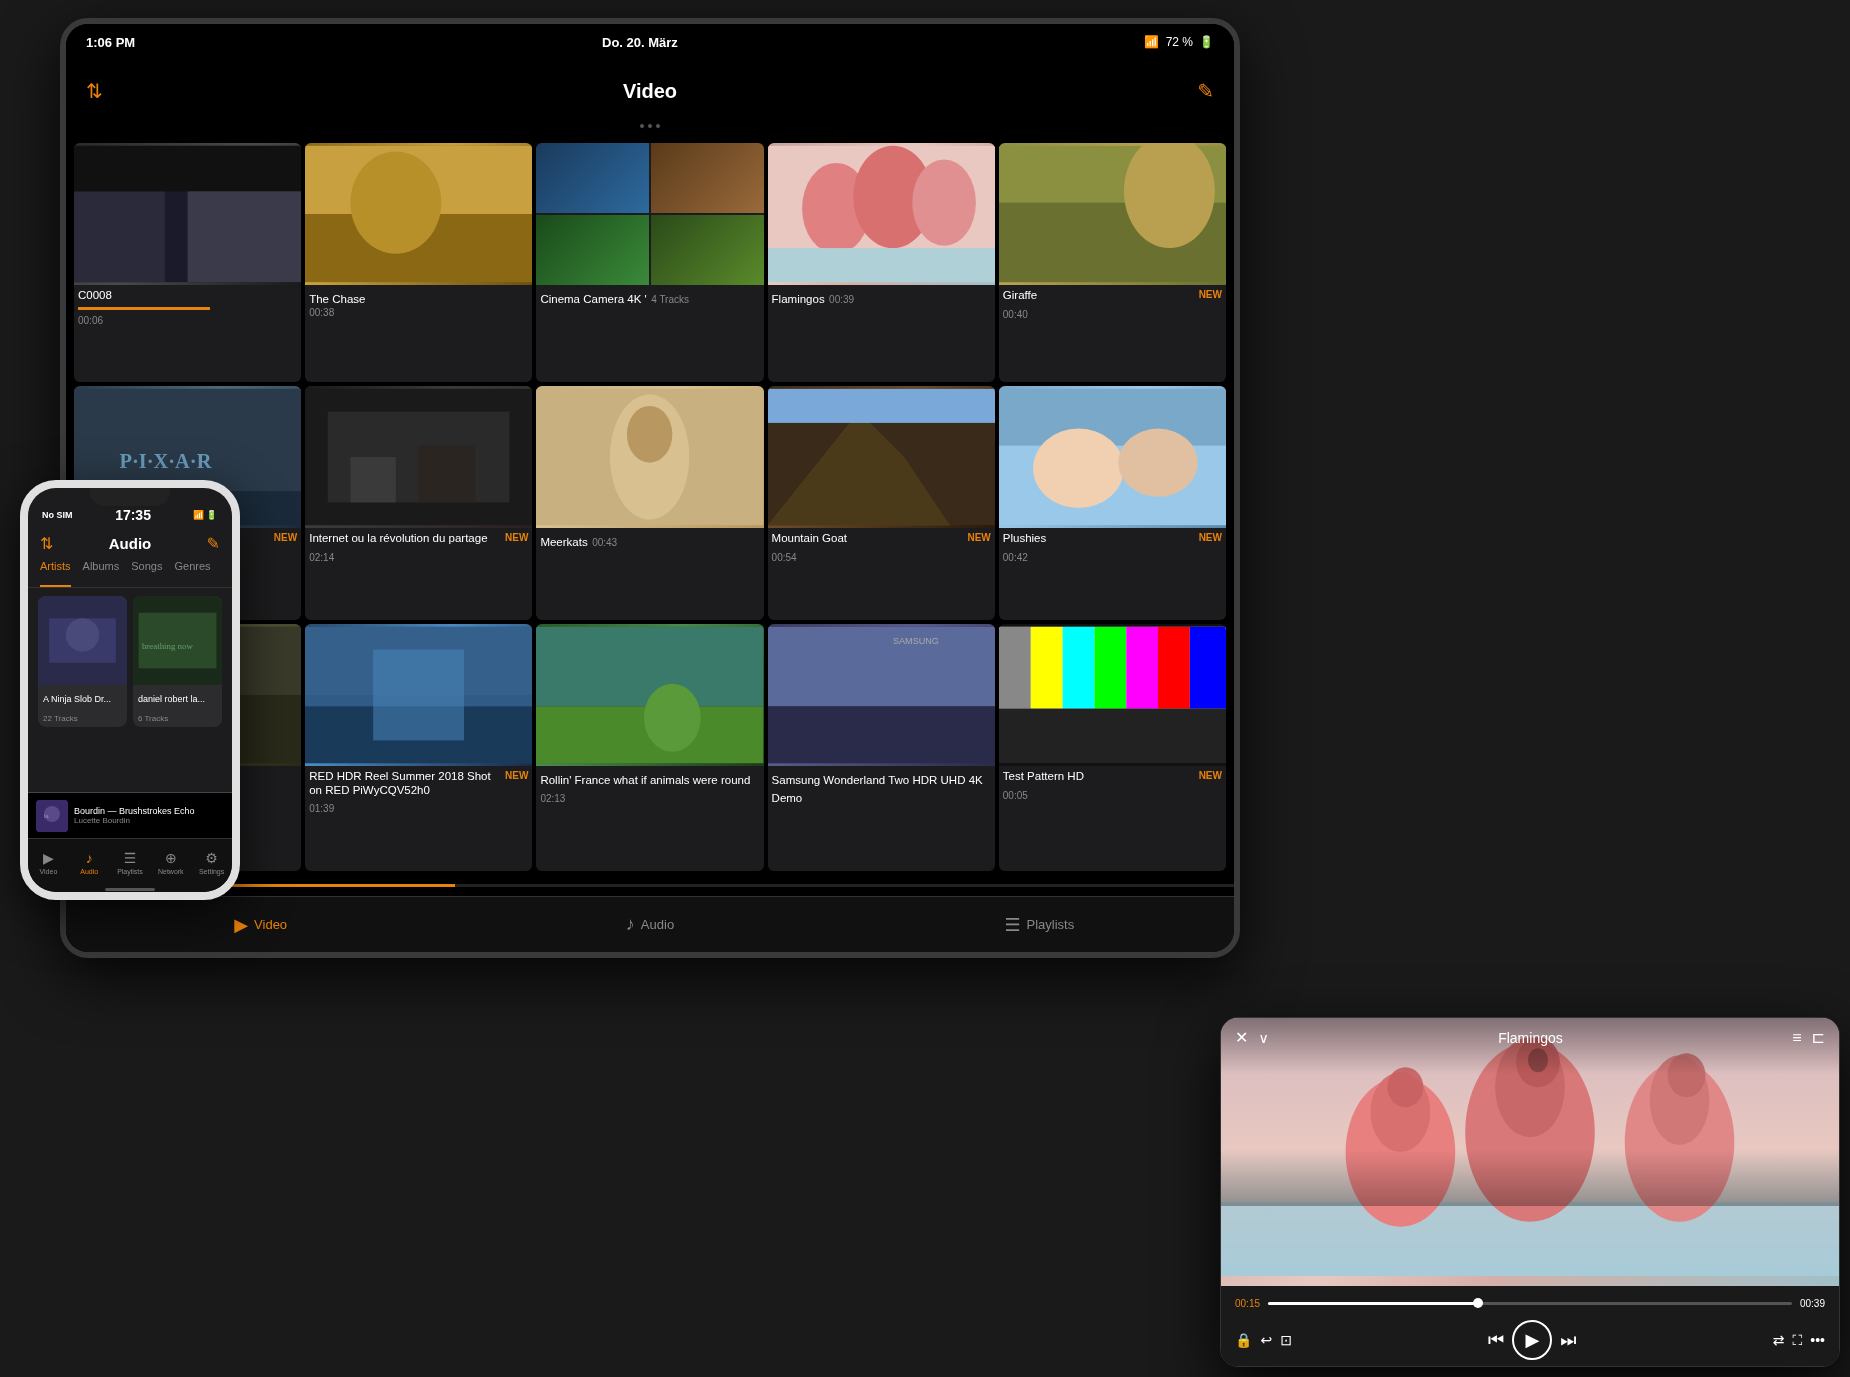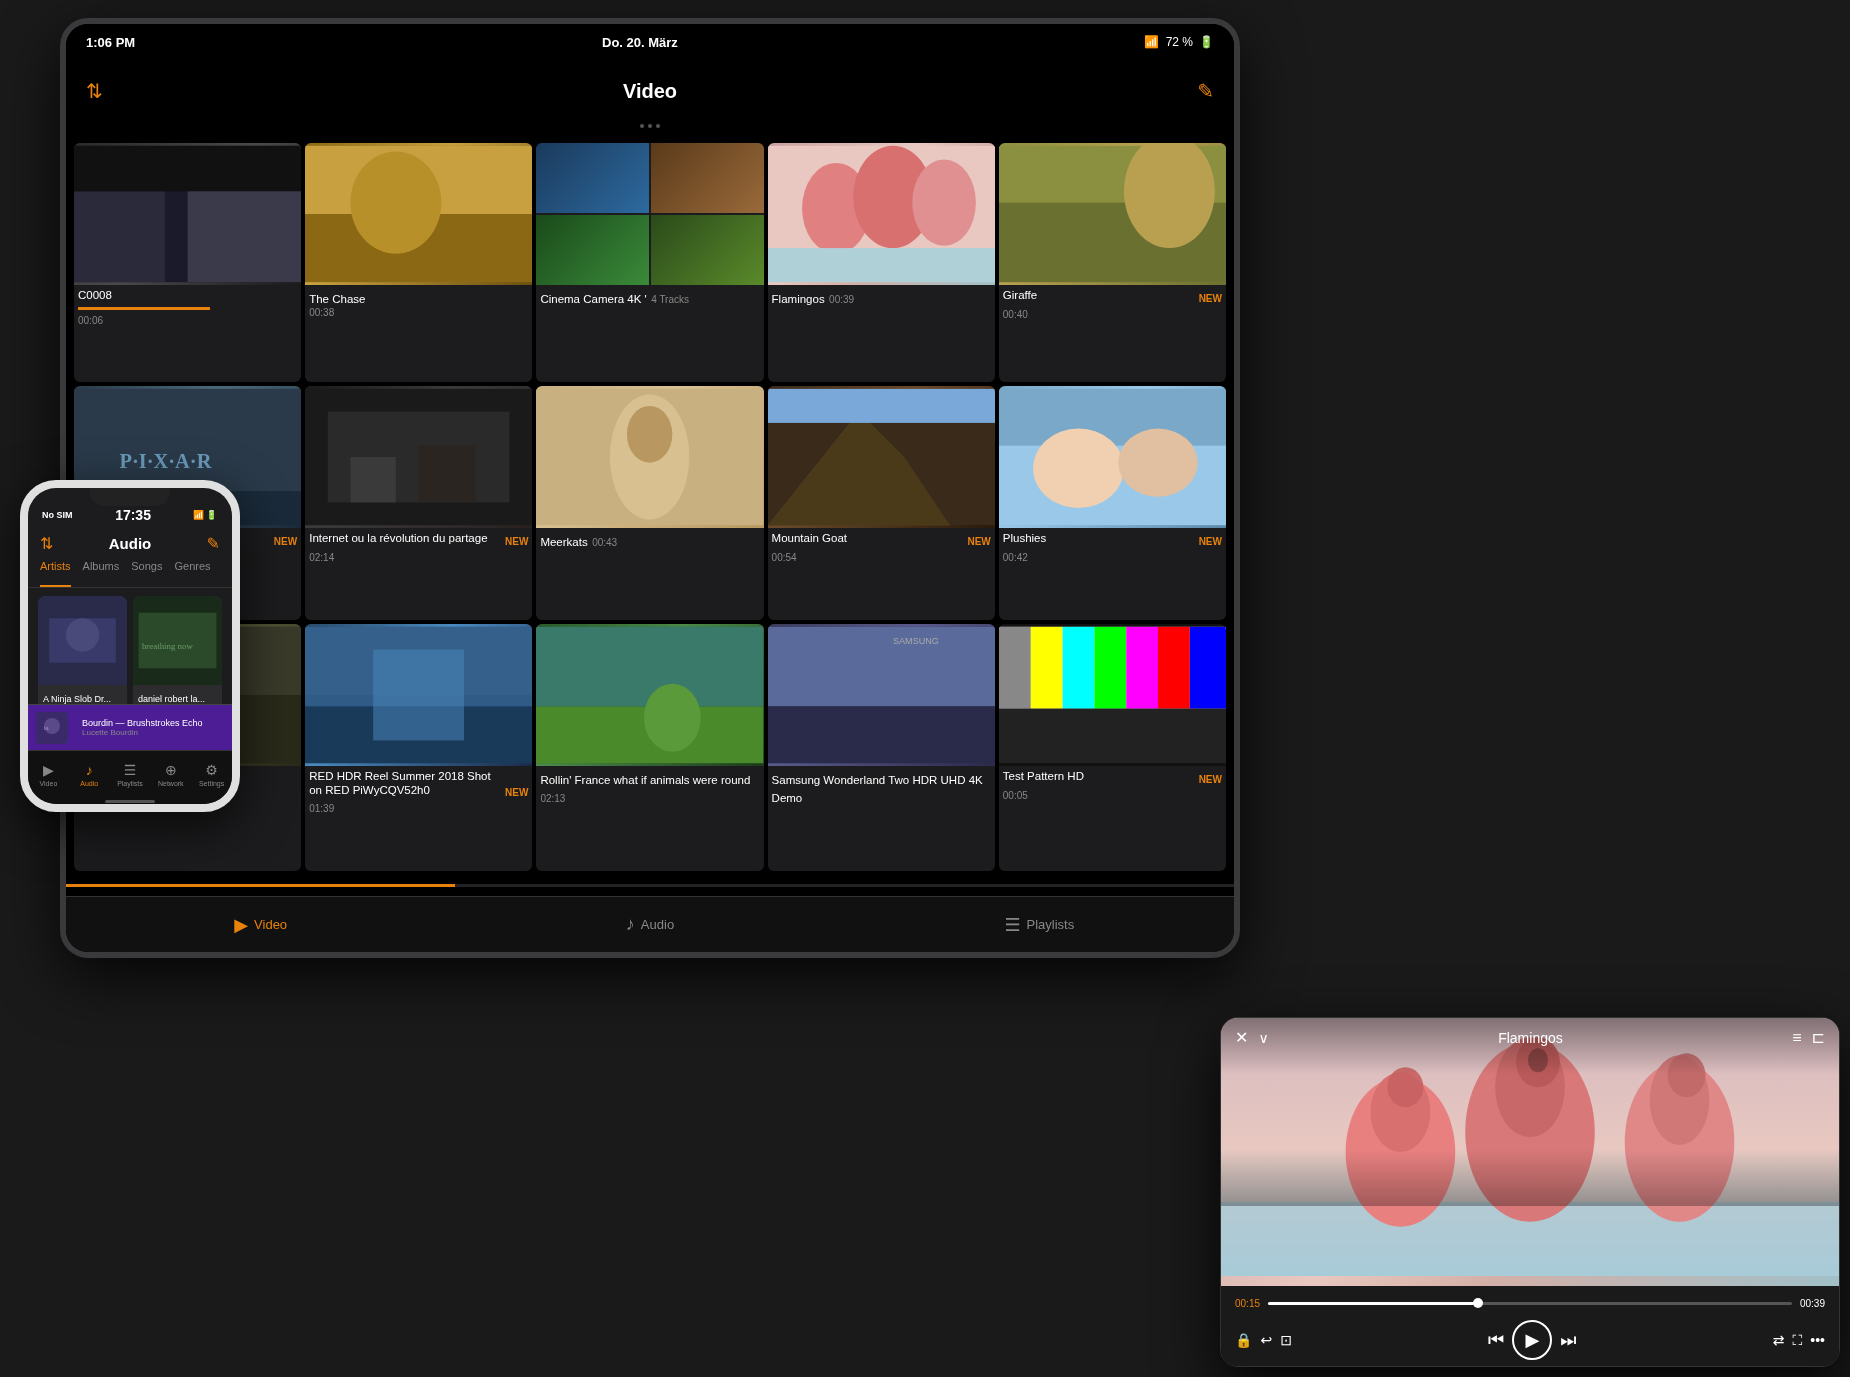--- a/index.html
+++ b/index.html
@@ -123,21 +123,21 @@
       font-size: 10px;
     }
     .video-new {
       color: #e8820c;
       font-size: 10px;
       font-weight: 600;
     }
     .video-title-row {
       display: flex;
       justify-content: space-between;
-      align-items: flex-end;
+      align-items: flex-start;
     }
     .thumb-c0008 { background: linear-gradient(135deg, #2a2a2a 0%, #4a4a4a 50%, #1a1a1a 100%); }
     .thumb-chase { background: linear-gradient(135deg, #8b6914 0%, #c8a040 40%, #6b4f10 100%); }
     .thumb-flamingo { background: linear-gradient(135deg, #c9a0a0 0%, #e8c8c0 40%, #d4b0a8 60%, #a0c0c8 100%); }
     .thumb-giraffe { background: linear-gradient(135deg, #8b9040 0%, #b8a050 40%, #6a7030 100%); }
     .thumb-img1467 { background: linear-gradient(135deg, #2a3a4a 0%, #4a6a7a 40%, #1a2a3a 100%); }
     .thumb-internet { background: linear-gradient(135deg, #1a1a1a 0%, #3a3a3a 40%, #2a2020 100%); }
     .thumb-meerkat { background: linear-gradient(135deg, #c8b080 0%, #d8c090 40%, #b89860 100%); }
     .thumb-mountain { background: linear-gradient(135deg, #3a2a1a 0%, #6a4a2a 40%, #2a1a0a 100%); }
     .thumb-plushies { background: linear-gradient(135deg, #7aa8c8 0%, #9ac8e8 40%, #5a88a8 100%); }
@@ -193,21 +193,21 @@
     .ipad-tab .tab-icon {
       font-size: 18px;
     }
 
     
     .iphone {
       position: absolute;
       top: 480px;
       left: 20px;
       width: 220px;
-      height: 332px;
+      height: 420px;
       background: #f0f0f0;
       border-radius: 36px;
       border: 8px solid #e0e0e0;
       box-shadow: 0 15px 50px rgba(0,0,0,0.7), inset 0 0 0 2px #ccc;
       overflow: hidden;
       z-index: 10;
     }
     .iphone-notch {
       position: absolute;
       top: 0;
@@ -291,26 +291,26 @@
       padding: 9px 5px;
       line-height: 1.2;
     }
     .iphone-artist-sub {
       color: #888;
       font-size: 8px;
       padding: 0 5px 4px;
     }
     .iphone-nowplaying {
       height: 46px;
-      background: #4c1d95;
+      background: #000000;
       border-top: 1px solid #444;
       display: flex;
       align-items: center;
       padding: 4px 8px;
-      gap: 14px;
+      gap: 6px;
       flex-shrink: 0;
     }
     .iphone-nowplaying-thumb {
       width: 32px;
       height: 32px;
       border-radius: 4px;
       background: linear-gradient(135deg, #3a2a6a, #6a4a9a);
       flex-shrink: 0;
     }
     .iphone-nowplaying-text {

